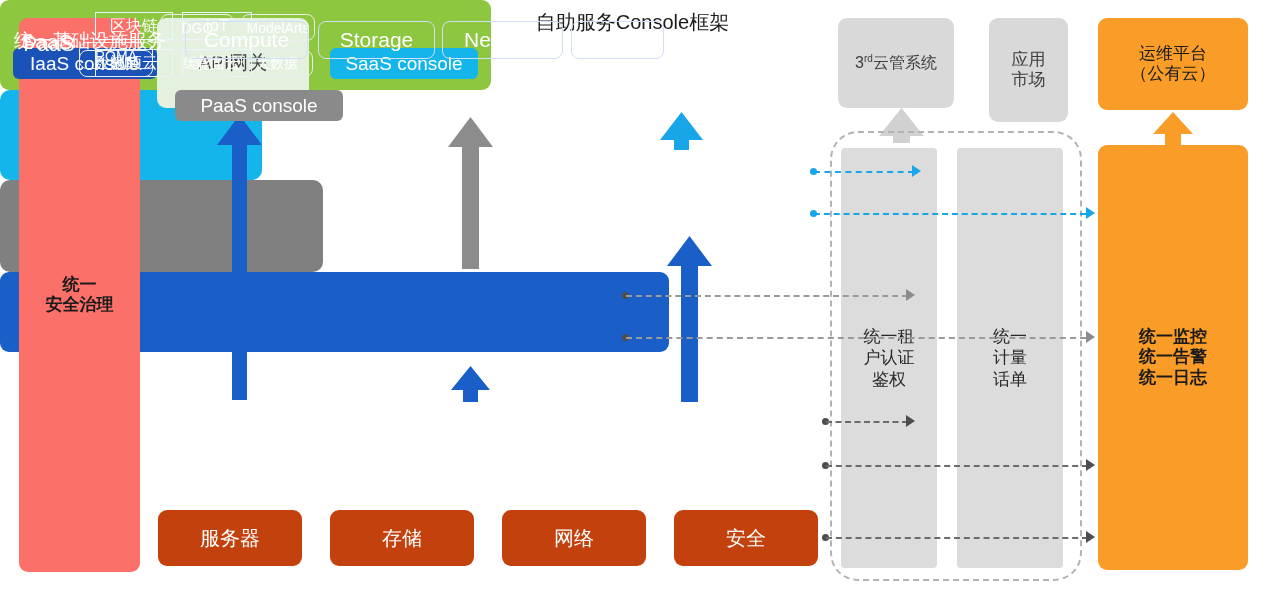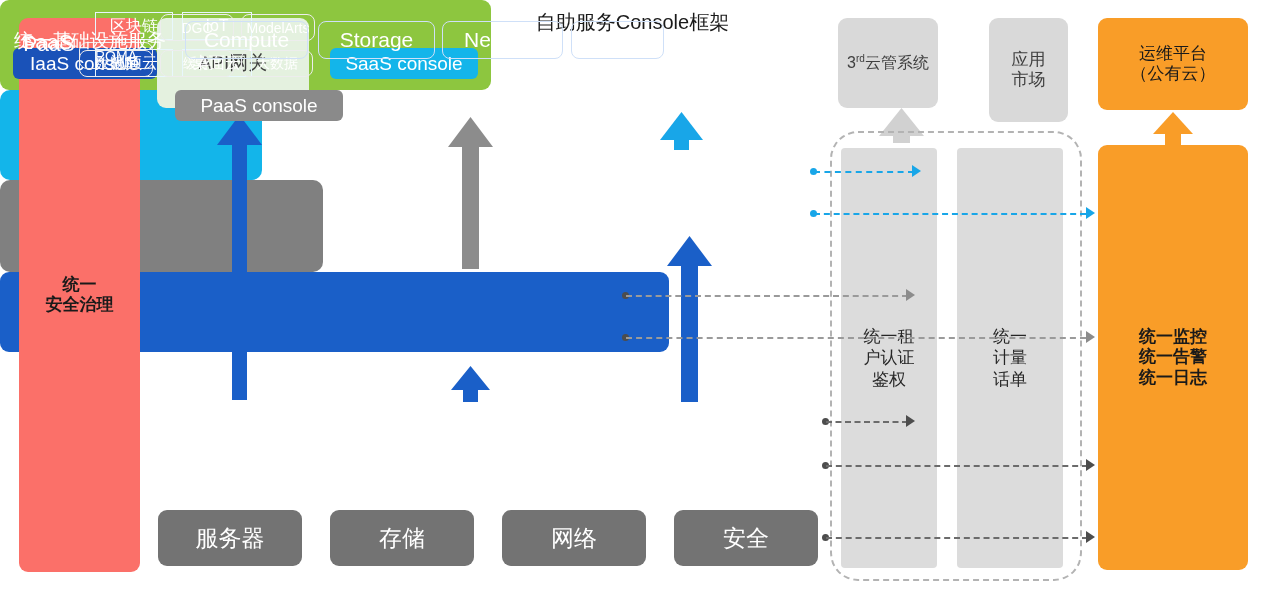--- a/index.html
+++ b/index.html
@@ -15,21 +15,21 @@
 
   
   #console-frame{left:322px;top:18px;width:491px;height:90px;background:#8dc63f;border-radius:9px;display:block;}
   #console-title{position:absolute;left:0;top:9px;width:100%;text-align:center;font-size:20px;color:#1a1a1a;font-weight:400;}
   .console-chip{position:absolute;top:48px;height:31px;border-radius:6px;display:flex;align-items:center;justify-content:center;color:#fff;font-size:19px;}
   #chip-iaas{left:13px;width:144px;background:#1a52b8;}
   #chip-paas{left:175px;width:168px;background:#8a8a8a;margin-top:42px;}
   #chip-saas{left:330px;width:148px;background:#13b5ea;}
 
   
-  #third-cloud{left:838px;top:18px;width:100px;height:90px;background:#d9d9d9;color:#404040;font-size:16px;border-radius:9px;}
+  #third-cloud{left:838px;top:18px;width:116px;height:90px;background:#d9d9d9;color:#404040;font-size:16px;border-radius:9px;}
   #app-market{left:989px;top:18px;width:79px;height:104px;background:#d9d9d9;color:#404040;font-size:17px;border-radius:9px;}
   #ops-platform{left:1098px;top:18px;width:150px;height:92px;background:#f99d28;color:#1a1a1a;font-size:17px;border-radius:9px;}
   #ops-pillar{left:1098px;top:145px;width:150px;height:425px;background:#f99d28;color:#1a1a1a;font-size:17px;font-weight:700;border-radius:9px;}
 
   
   #saas-block{left:552px;top:146px;width:262px;height:90px;background:#13b5ea;border-radius:10px;display:block;}
   #saas-label{position:absolute;left:12px;top:30px;width:70px;text-align:center;color:#fff;font-size:21px;}
   .saas-chip{position:absolute;height:28px;border:1.6px solid #e8f7fd;border-radius:0;display:flex;align-items:center;justify-content:center;color:#fff;font-size:16px;box-sizing:border-box;}
   #saas-blockchain{left:95px;top:12px;width:78px;}
   #saas-iot{left:182px;top:12px;width:70px;}
@@ -50,21 +50,21 @@
   
   #infra-block{left:158px;top:400px;width:669px;height:80px;background:#1a5fc8;border-radius:9px;display:block;}
   #infra-label{position:absolute;left:14px;top:28px;color:#fff;font-size:19px;}
   .infra-chip{position:absolute;top:21px;height:38px;border:1.6px solid #cfe0f8;border-radius:8px;display:flex;align-items:center;justify-content:center;color:#fff;font-size:21px;box-sizing:border-box;}
   #infra-compute{left:185px;width:123px;}
   #infra-storage{left:318px;width:117px;}
   #infra-network{left:442px;width:121px;}
   #infra-cce{left:571px;width:93px;}
 
   
-  .hw{position:absolute;top:510px;height:56px;background:#737373;color:#fff;font-size:23px;border-radius:9px;display:flex;align-items:center;justify-content:center;}
+  .hw{position:absolute;top:510px;height:56px;background:#c2410c;color:#fff;font-size:20px;border-radius:9px;display:flex;align-items:center;justify-content:center;}
   #hw-server{left:158px;width:144px;}
   #hw-storage{left:330px;width:144px;}
   #hw-network{left:502px;width:144px;}
   #hw-security{left:674px;width:144px;}
 
   
   #dashed-zone{position:absolute;left:830px;top:131px;width:252px;height:450px;border:2.4px dashed #b3b3b3;border-radius:28px;box-sizing:border-box;}
   .gray-pillar{position:absolute;background:#dcdcdc;border-radius:4px;color:#262626;font-size:17px;display:flex;align-items:center;justify-content:center;text-align:center;line-height:1.25;font-family:Liberation Serif, serif;}
   #pillar-auth{left:841px;top:148px;width:96px;height:420px;}
   #pillar-meter{left:957px;top:148px;width:106px;height:420px;}

